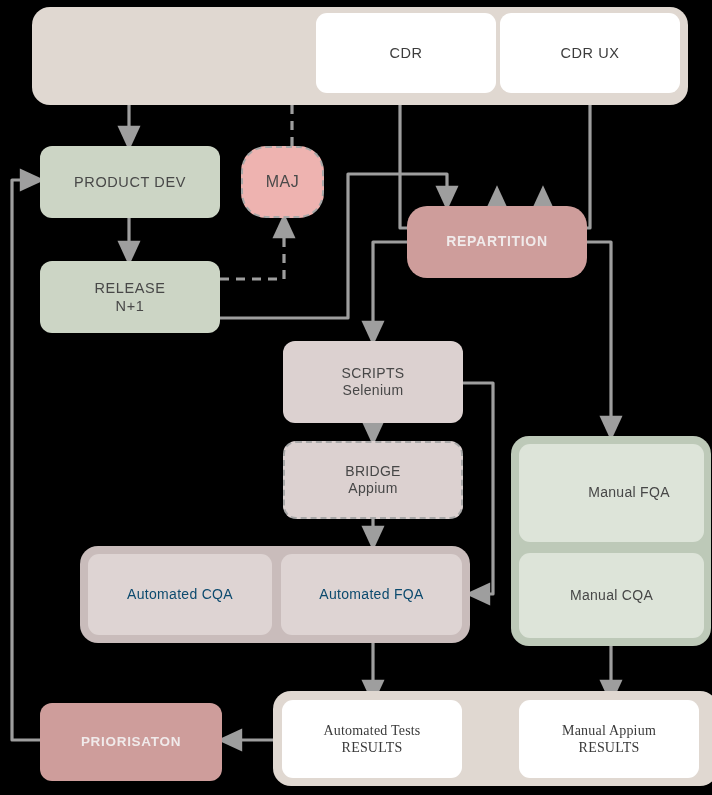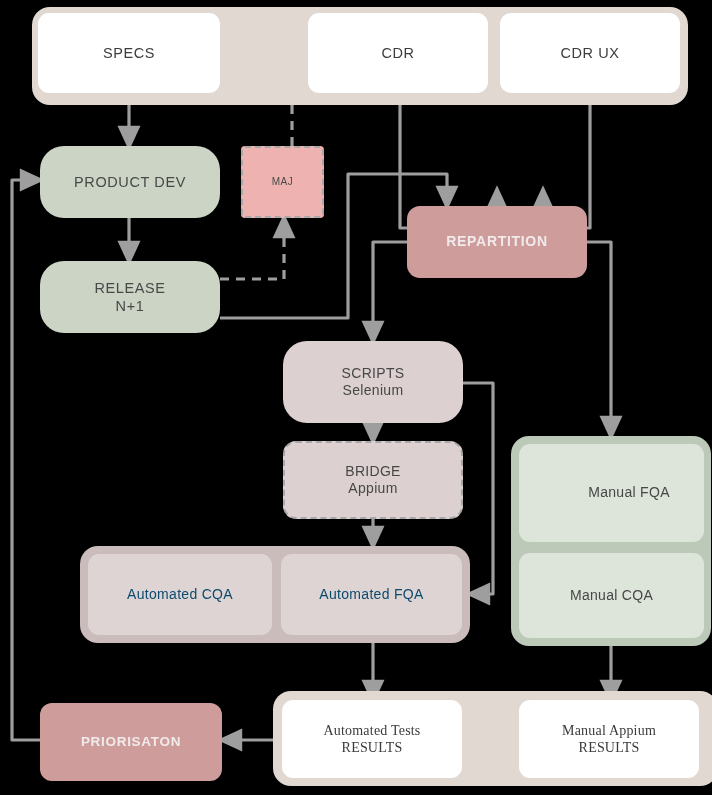--- a/index.html
+++ b/index.html
@@ -10,49 +10,49 @@
     font-family:"Liberation Sans", sans-serif;
     overflow:hidden;
   }
   svg#wires{position:absolute;left:0;top:0;width:712px;height:795px;pointer-events:none;}
   .node{
     position:absolute;
     box-sizing:border-box;
     display:flex;align-items:center;justify-content:center;
     text-align:center;
     line-height:1.25;
-    border-radius:24px;
+    border-radius:12px;
   }
   .group{position:absolute;box-sizing:border-box;border-radius:18px;}
   .lbl{display:block;}
 
   
   #top-band{left:32px;top:7px;width:656px;height:98px;background:#e0d8d1;border-radius:18px;}
   .white-node{background:#ffffff;color:#3c3c3c;font-size:14.5px;letter-spacing:.6px;border-radius:11px;}
   #node-specs{left:38px;top:13px;width:182px;height:80px;}
-  #node-cdr{left:308px;top:13px;width:180px;height:80px;}
+  #node-cdr{left:316px;top:13px;width:180px;height:80px;}
   #node-cdrux{left:500px;top:13px;width:180px;height:80px;}
 
   
   .green-node{background:#ccd5c5;color:#484848;font-size:14.5px;letter-spacing:.6px;}
   #node-productdev{left:40px;top:146px;width:180px;height:72px;}
   #node-release{left:40px;top:261px;width:180px;height:72px;}
 
   
   #node-maj{
     left:241px;top:146px;width:83px;height:72px;
-    background:#eeb3b0;color:#4a4a4a;font-size:10px;letter-spacing:.5px;
-    border:2.5px dashed #a8a8a8;border-radius:4px;
+    background:#eeb3b0;color:#4a4a4a;font-size:16px;letter-spacing:.5px;
+    border:2.5px dashed #a8a8a8;border-radius:25px;
   }
 
   
   #node-repartition{
     left:407px;top:206px;width:180px;height:72px;
     background:#ce9d9b;color:#f0eaea;font-size:14px;font-weight:bold;letter-spacing:.7px;
-    border-radius:13px;
+    border-radius:20px;
   }
 
   
   .pinkgrey-node{background:#dcd1d0;color:#474747;font-size:14px;letter-spacing:.3px;}
   #node-scripts{left:283px;top:341px;width:180px;height:82px;}
   #node-bridge{
     left:283px;top:441px;width:180px;height:78px;
     border:2.5px dashed #a8a8a8;border-radius:13px;
   }
 
@@ -129,23 +129,20 @@
       <path d="M611,646 L611,692" marker-end="url(#ah)"></path>
 
       <path d="M282,740 L230,740" marker-end="url(#ah)"></path>
 
       <path d="M40,740 L12,740 L12,180 L32,180" marker-end="url(#ah)"></path>
     </g>
   </svg>
 
   <div class="group" id="top-band"></div>
 
-  <div class="node white-node" id="node-specs">
-    <span class="lbl">SPECS</span>
-  </div>
   <div class="node white-node" id="node-cdr">
     <span class="lbl">CDR</span>
   </div>
   <div class="node white-node" id="node-cdrux">
     <span class="lbl">CDR UX</span>
   </div>
 
   <div class="node green-node" id="node-productdev">
     <span class="lbl">PRODUCT DEV</span>
   </div>

